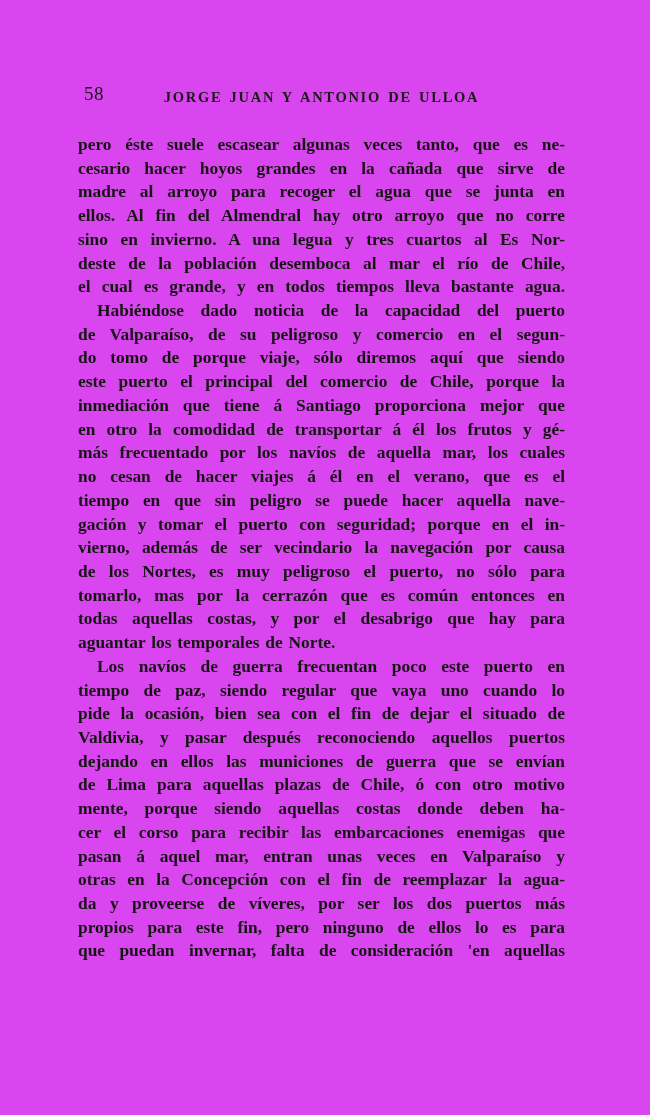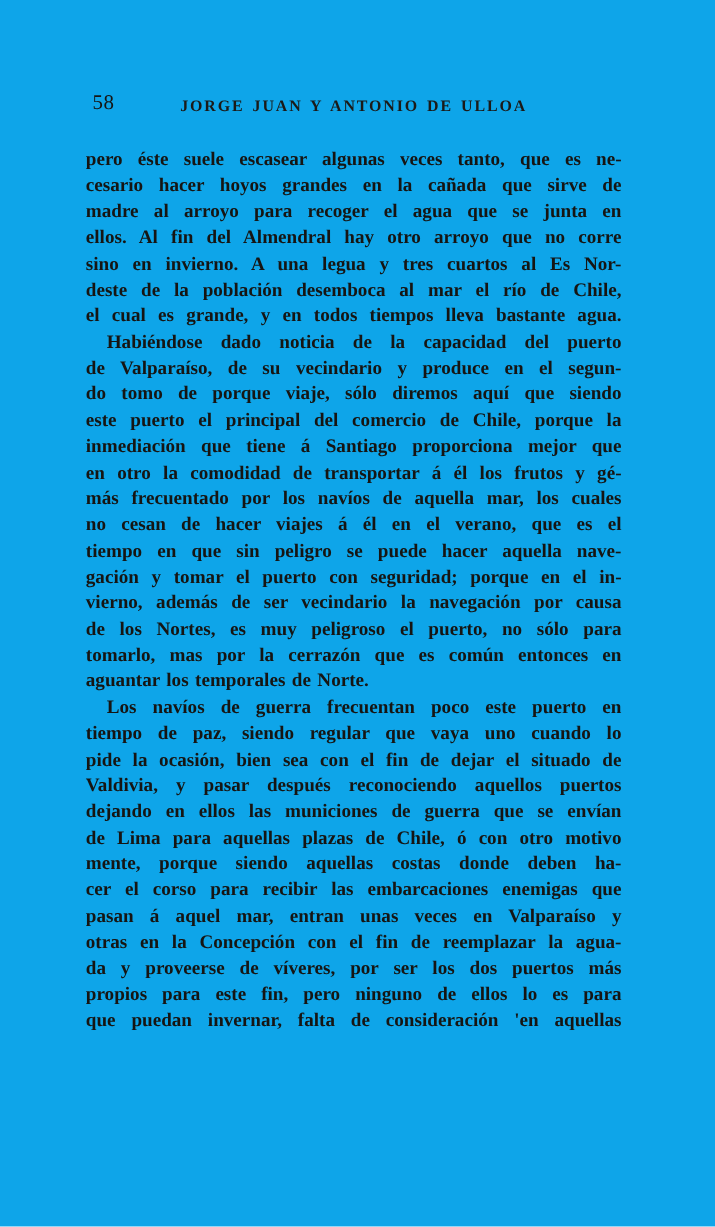--- a/index.html
+++ b/index.html
@@ -4,21 +4,21 @@
 <style>
   html, body {
     margin: 0;
     padding: 0;
     background: #ffffff;
   }
   .sheet {
     position: relative;
     width: 650px;
     height: 1115px;
-    background: #0ea5e9;
+    background: #d946ef;
     overflow: hidden;
     font-family: "Liberation Serif", serif;
     color: #161513;
   }
   .page-header {
     position: absolute;
     top: 86px;
     left: 78px;
     width: 487px;
     height: 26px;
@@ -75,32 +75,33 @@
         <div class="line">pero éste suele escasear algunas veces tanto, que es ne-</div>
         <div class="line">cesario hacer hoyos grandes en la cañada que sirve de</div>
         <div class="line">madre al arroyo para recoger el agua que se junta en</div>
         <div class="line">ellos. Al fin del Almendral hay otro arroyo que no corre</div>
         <div class="line">sino en invierno. A una legua y tres cuartos al Es Nor-</div>
         <div class="line">deste de la población desemboca al mar el río de Chile,</div>
         <div class="line">el cual es grande, y en todos tiempos lleva bastante agua.</div>
       </div>
       <div class="para indent" data-last-align="left">
         <div class="line">Habiéndose dado noticia de la capacidad del puerto</div>
-        <div class="line">de Valparaíso, de su vecindario y produce en el segun-</div>
+        <div class="line">de Valparaíso, de su peligroso y comercio en el segun-</div>
         <div class="line">do tomo de porque viaje, sólo diremos aquí que siendo</div>
         <div class="line">este puerto el principal del comercio de Chile, porque la</div>
         <div class="line">inmediación que tiene á Santiago proporciona mejor que</div>
         <div class="line">en otro la comodidad de transportar á él los frutos y gé-</div>
         <div class="line">más frecuentado por los navíos de aquella mar, los cuales</div>
         <div class="line">no cesan de hacer viajes á él en el verano, que es el</div>
         <div class="line">tiempo en que sin peligro se puede hacer aquella nave-</div>
         <div class="line">gación y tomar el puerto con seguridad; porque en el in-</div>
         <div class="line">vierno, además de ser vecindario la navegación por causa</div>
         <div class="line">de los Nortes, es muy peligroso el puerto, no sólo para</div>
         <div class="line">tomarlo, mas por la cerrazón que es común entonces en</div>
+        <div class="line">todas aquellas costas, y por el desabrigo que hay para</div>
         <div class="line">aguantar los temporales de Norte.</div>
       </div>
       <div class="para indent" data-last-align="justify">
         <div class="line">Los navíos de guerra frecuentan poco este puerto en</div>
         <div class="line">tiempo de paz, siendo regular que vaya uno cuando lo</div>
         <div class="line">pide la ocasión, bien sea con el fin de dejar el situado de</div>
         <div class="line">Valdivia, y pasar después reconociendo aquellos puertos</div>
         <div class="line">dejando en ellos las municiones de guerra que se envían</div>
         <div class="line">de Lima para aquellas plazas de Chile, ó con otro motivo</div>
         <div class="line">mente, porque siendo aquellas costas donde deben ha-</div>

